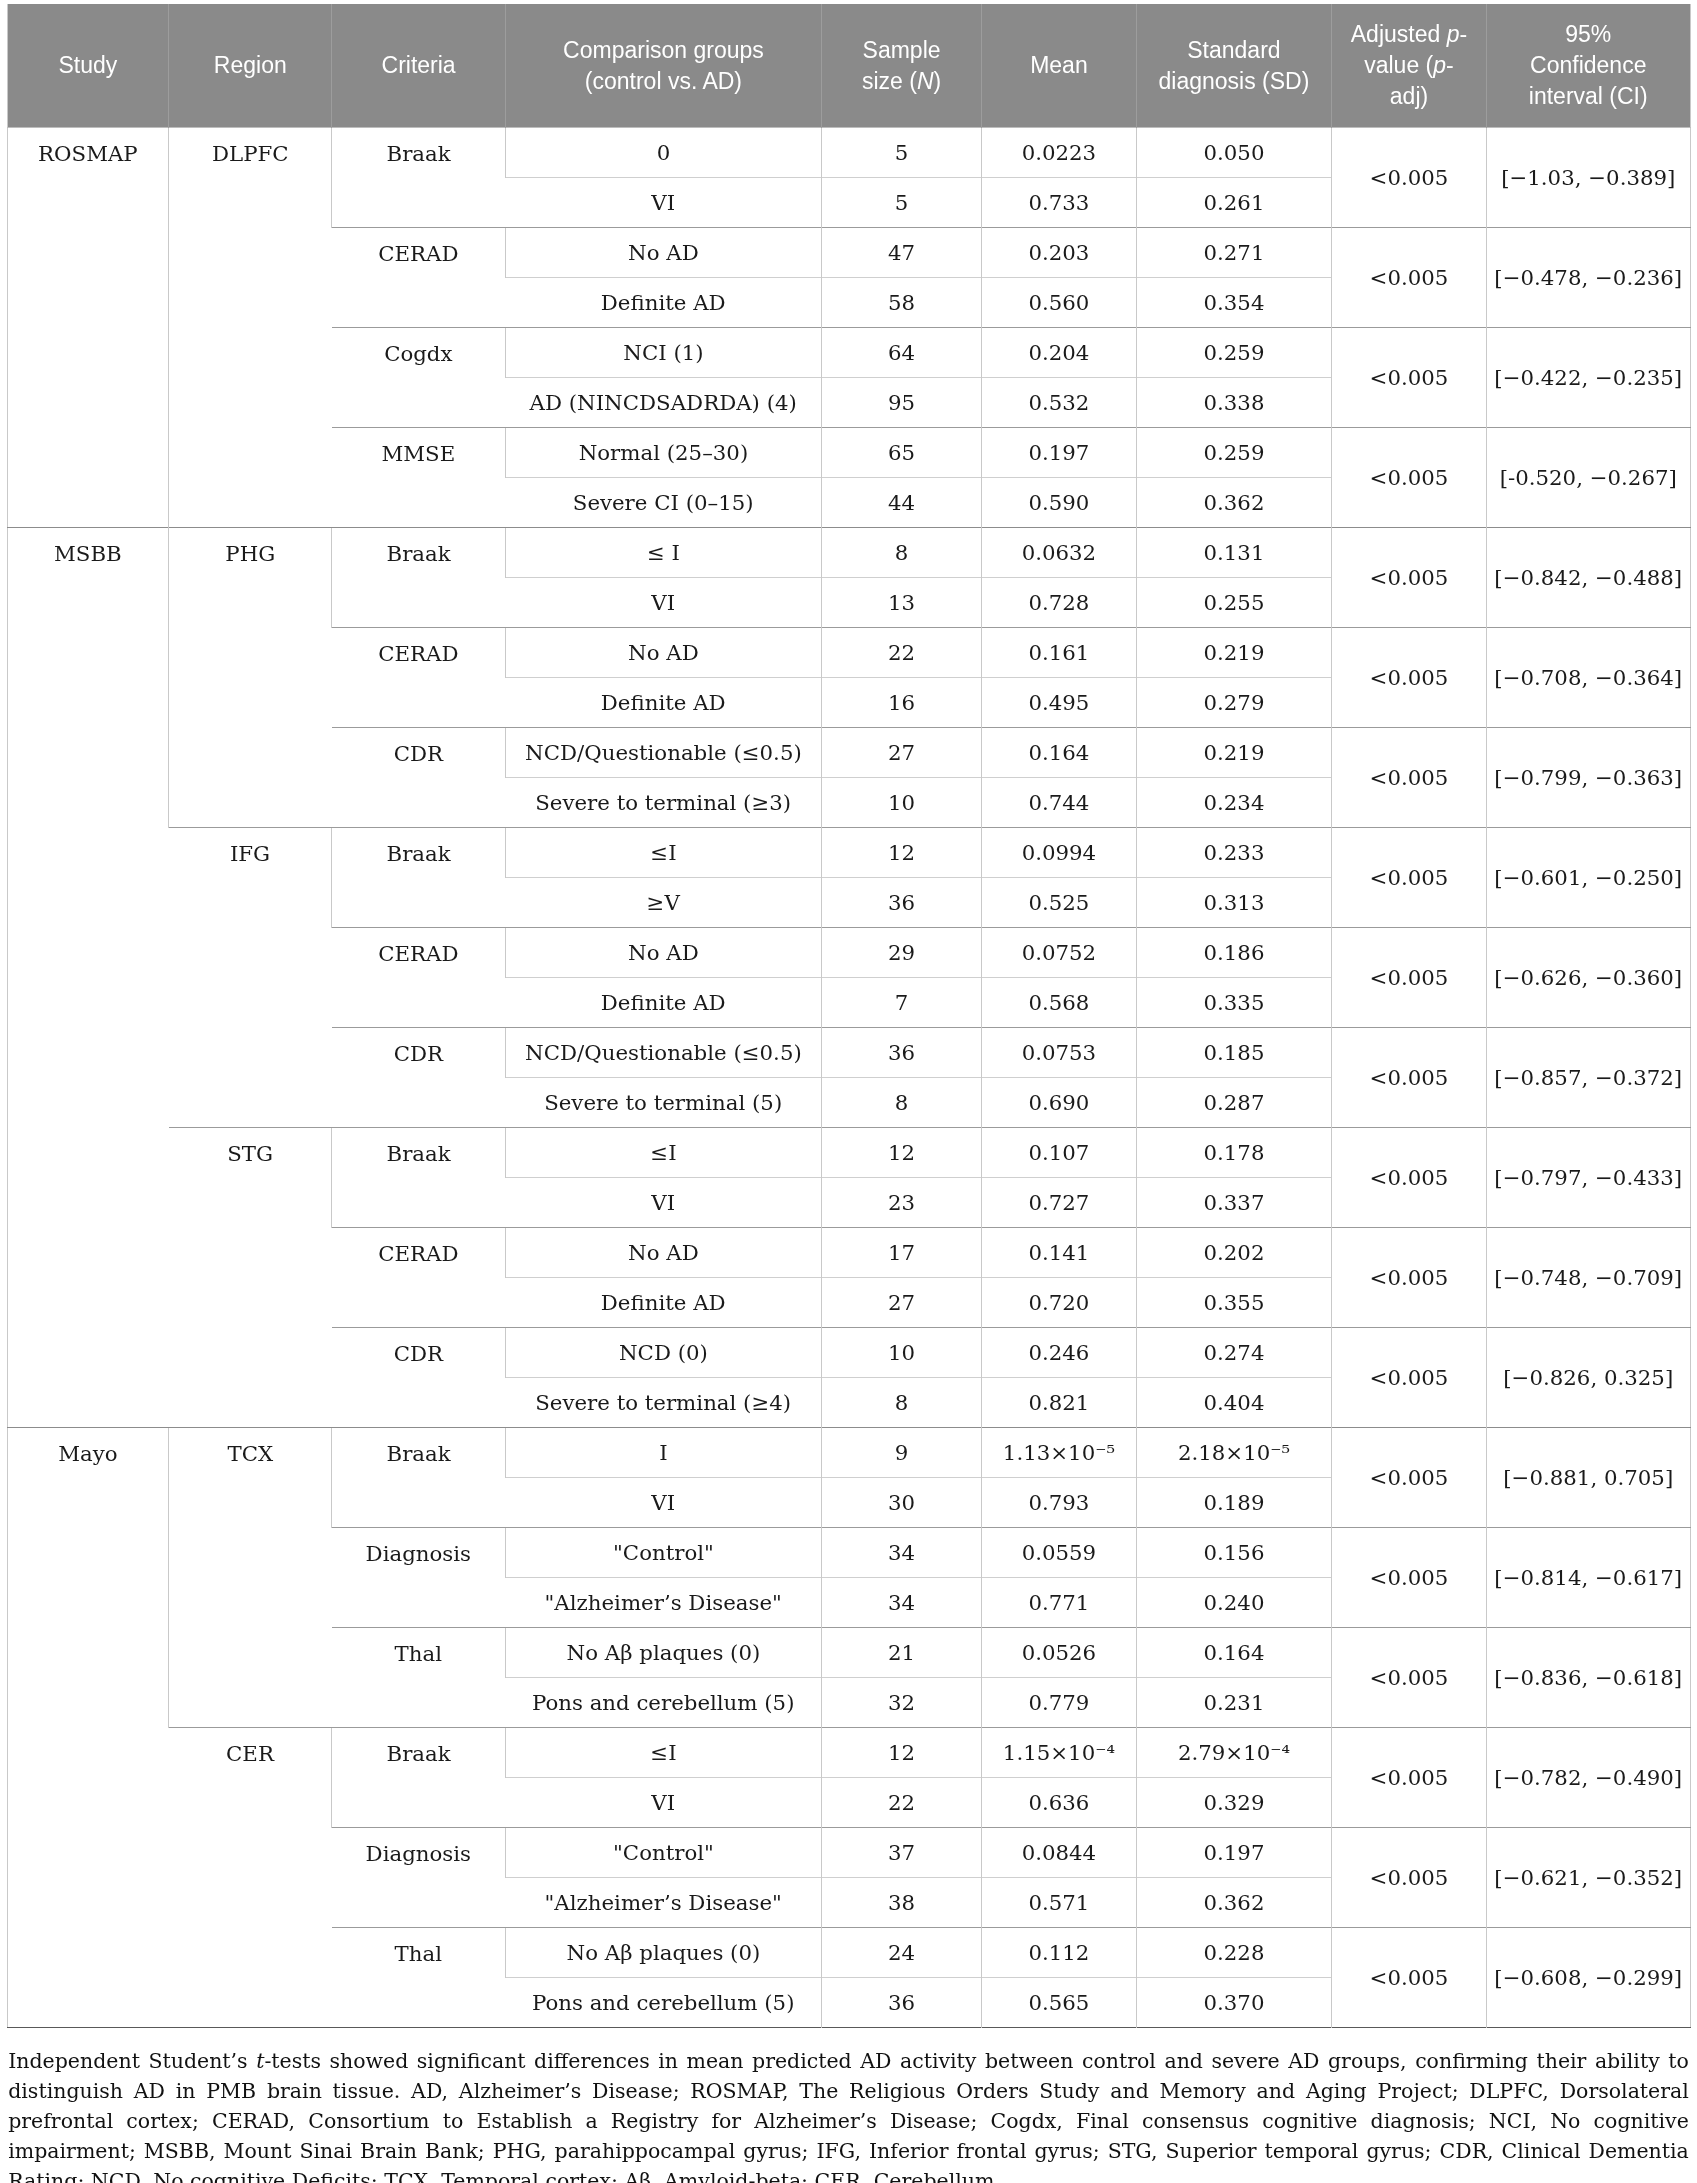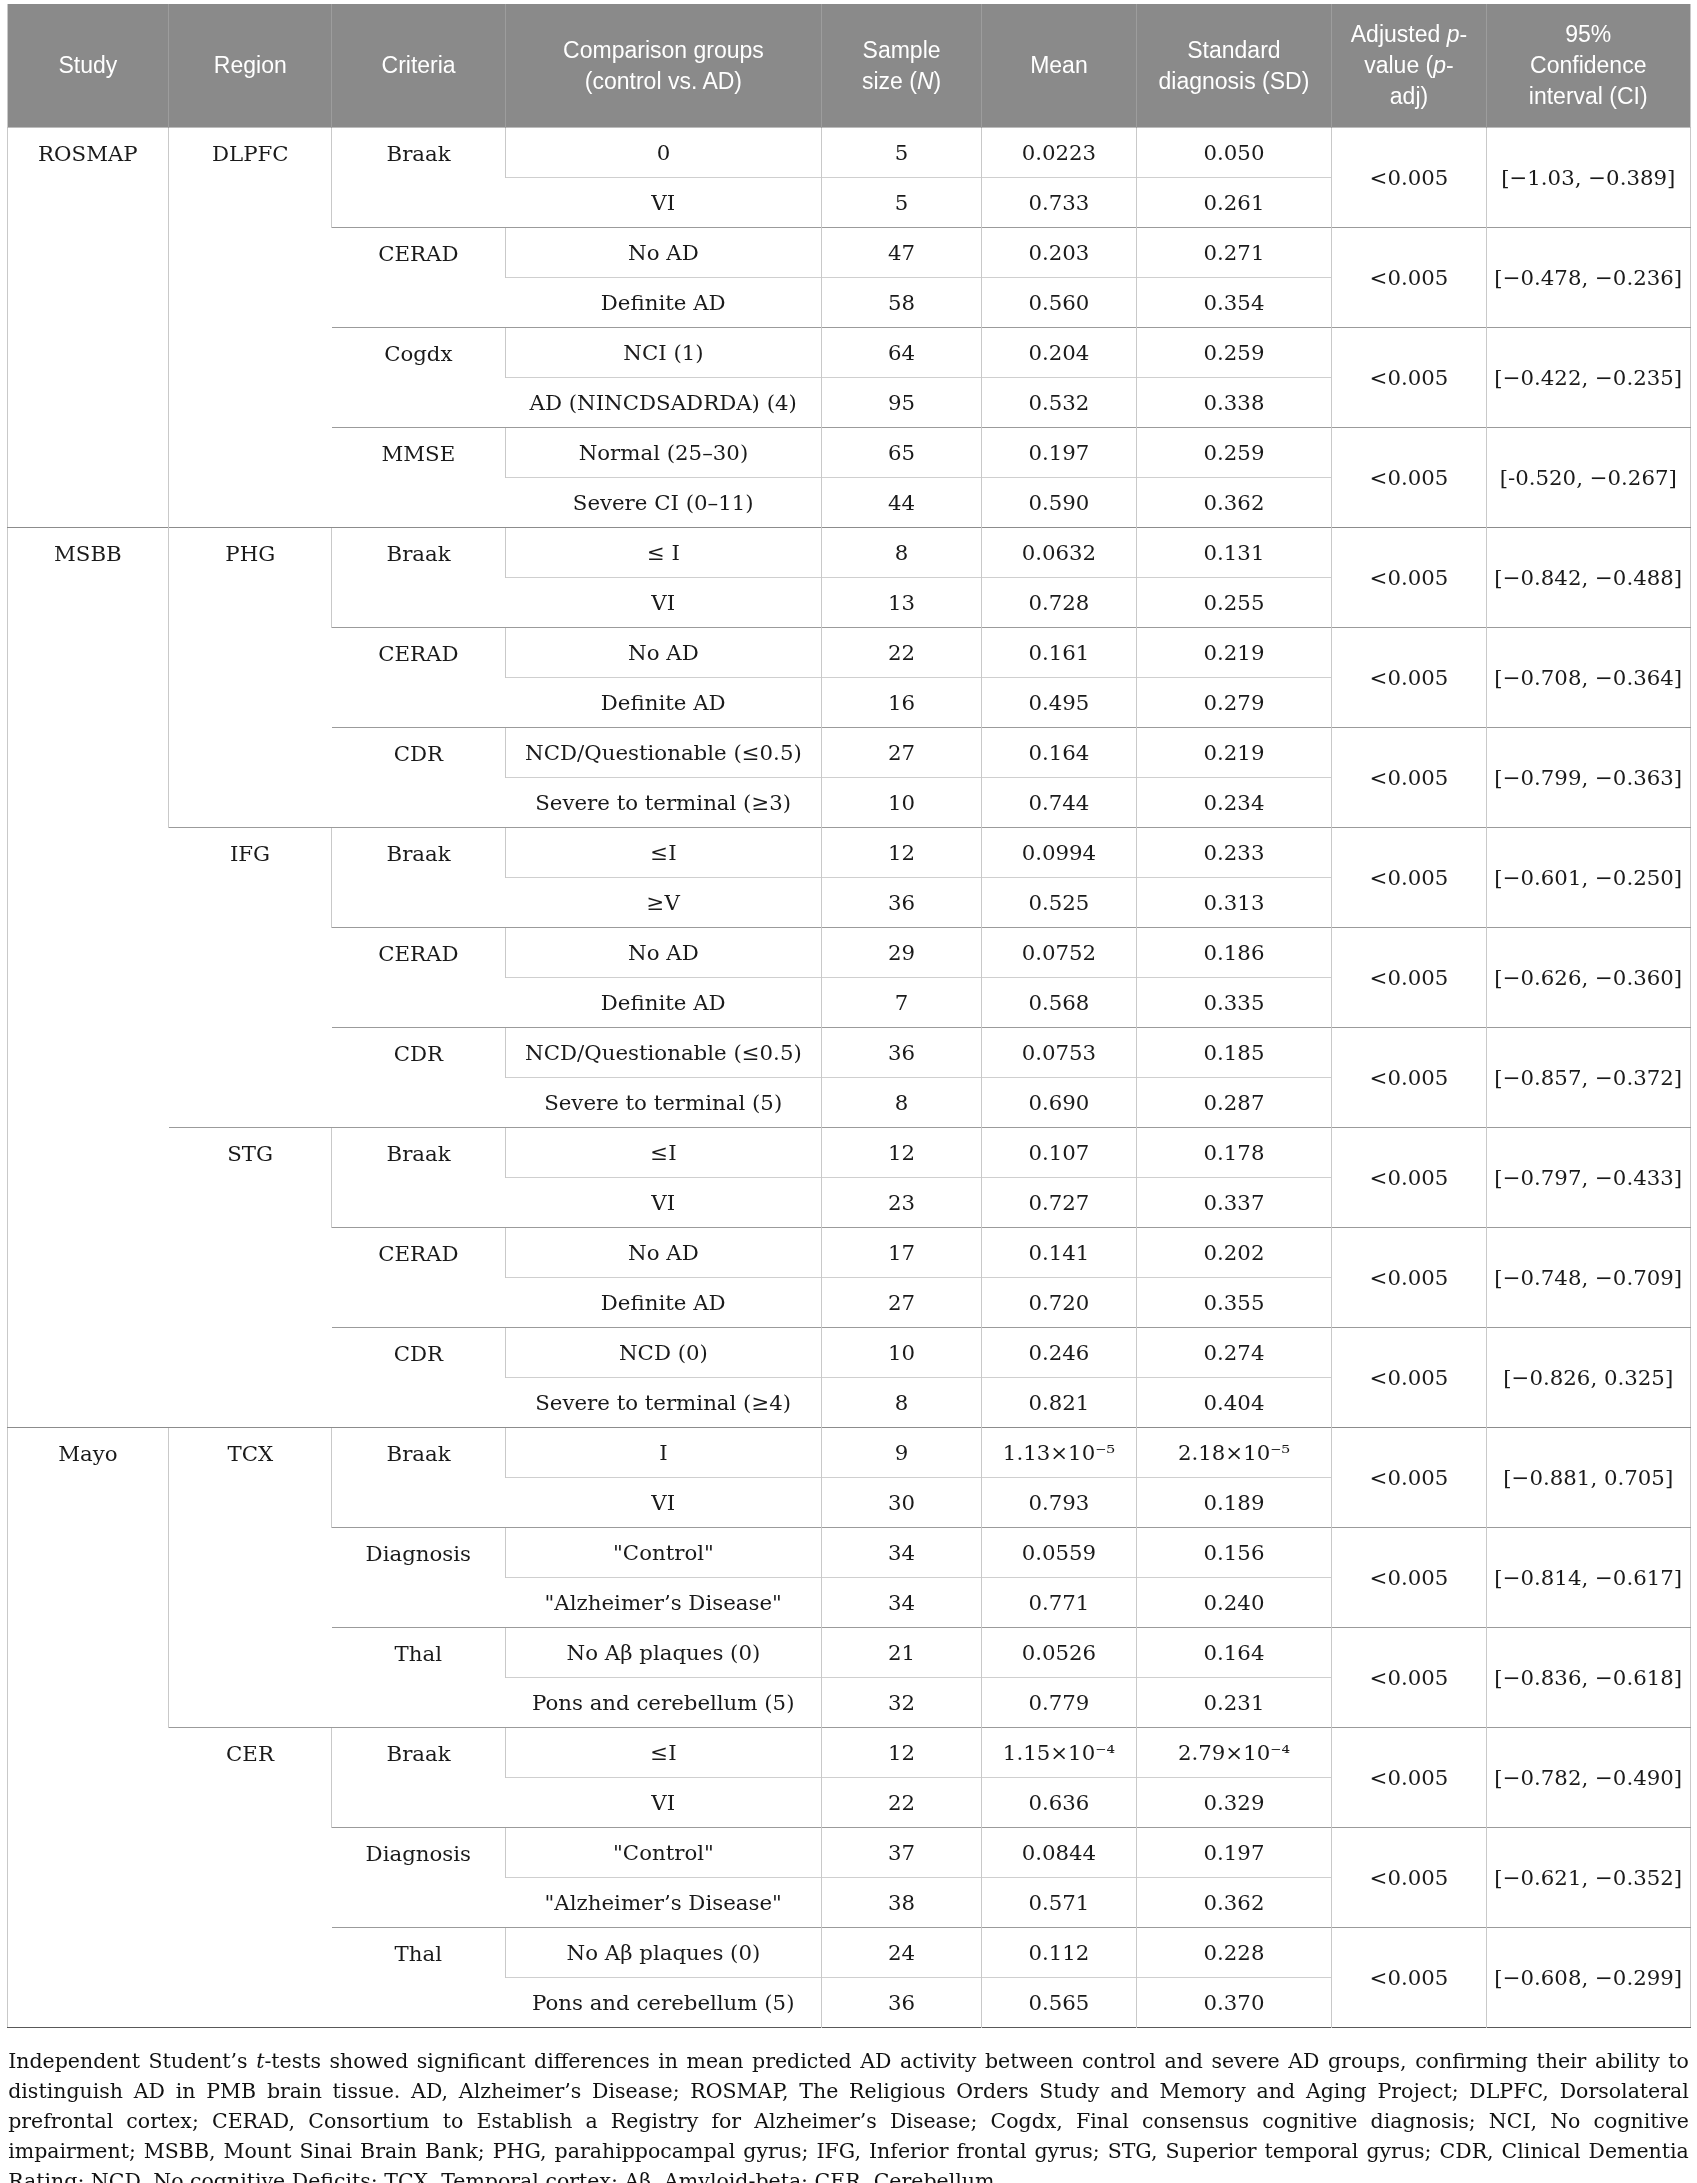--- a/index.html
+++ b/index.html
@@ -146,21 +146,21 @@
         <tr class="group-start">
           <td rowspan="2" class="span-cell">MMSE</td>
           <td>Normal (25–30)</td>
           <td>65</td>
           <td>0.197</td>
           <td>0.259</td>
           <td rowspan="2" class="mid-cell">&lt;0.005</td>
           <td rowspan="2" class="mid-cell">[-0.520, −0.267]</td>
         </tr>
         <tr class="pair-second">
-          <td>Severe CI (0–11)</td>
+          <td>Severe CI (0–15)</td>
           <td>44</td>
           <td>0.590</td>
           <td>0.362</td>
         </tr>
         <tr class="study-start">
           <td rowspan="18" class="span-cell">MSBB</td>
           <td rowspan="6" class="span-cell">PHG</td>
           <td rowspan="2" class="span-cell">Braak</td>
           <td>≤ I</td>
           <td>8</td>

